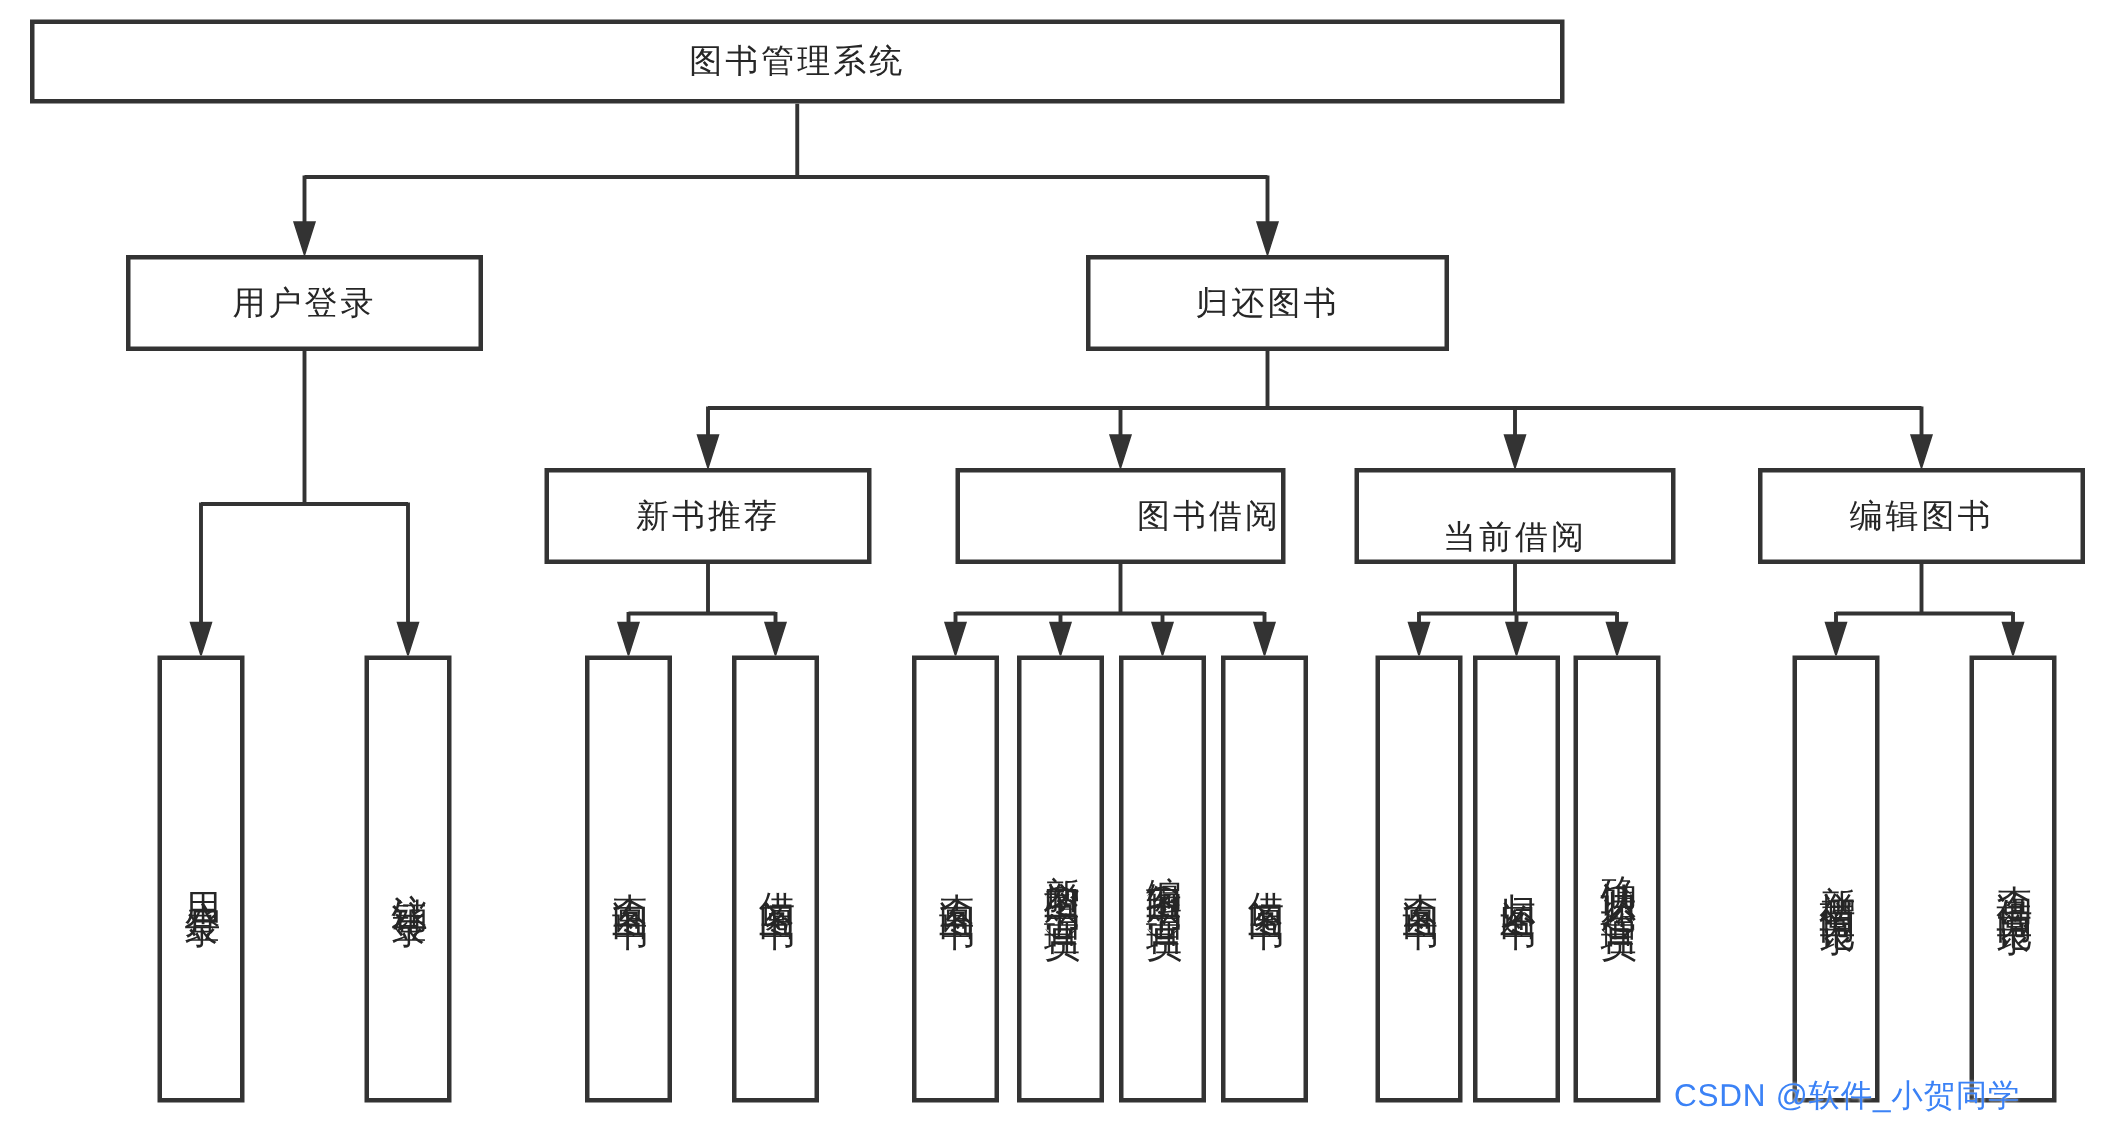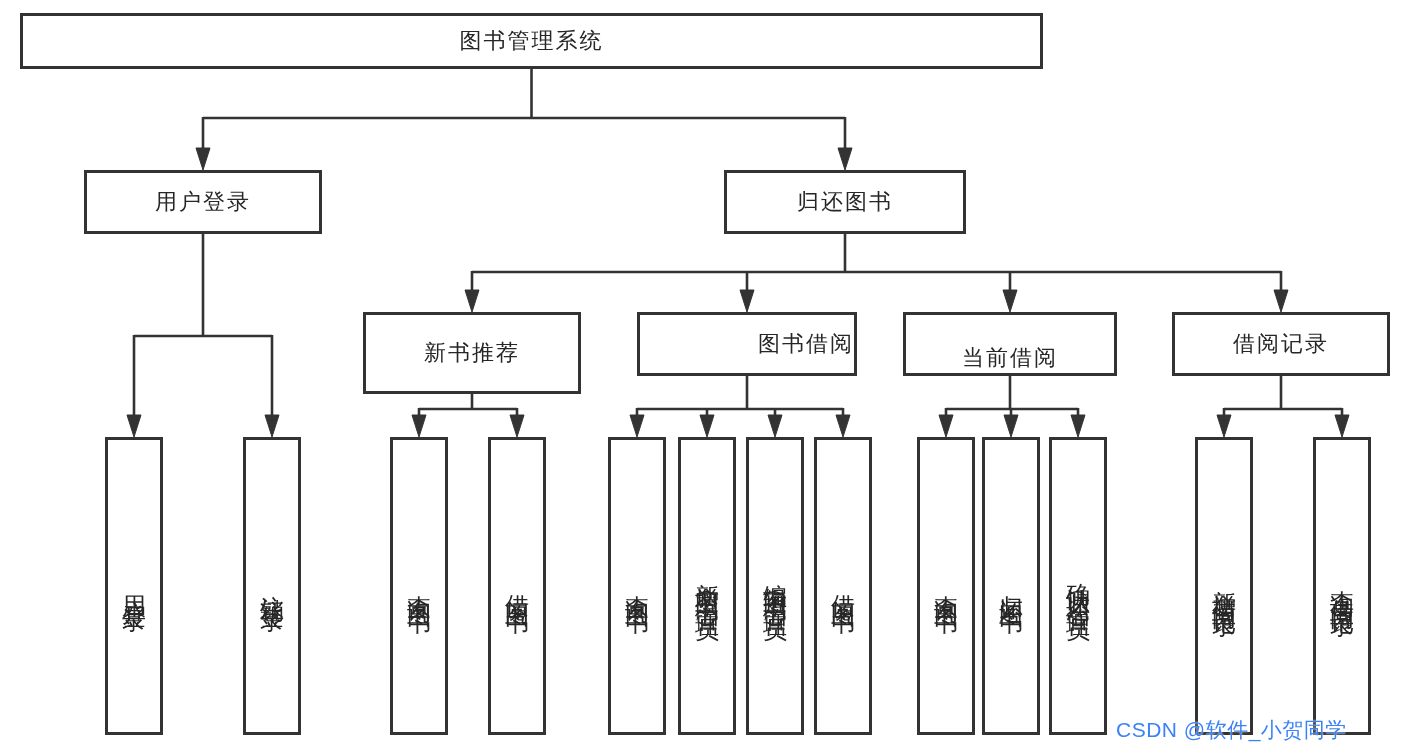--- a/index.html
+++ b/index.html
@@ -135,31 +135,31 @@
     <span class="h-label">图书管理系统</span>
   </div>
 
   <div class="box" style="left:84px; top:170px; width:238px; height:64px;">
     <span class="h-label">用户登录</span>
   </div>
   <div class="box" style="left:724px; top:170px; width:242px; height:64px;">
     <span class="h-label">归还图书</span>
   </div>
 
-  <div class="box" style="left:363px; top:312px; width:218px; height:82px;">
+  <div class="box" style="left:363px; top:312px; width:218px; height:64px;">
     <span class="h-label">新书推荐</span>
   </div>
   <div class="box" style="left:637px; top:312px; width:220px; height:64px;justify-content:flex-end;">
     <span class="h-label">图书借阅</span>
   </div>
   <div class="box" style="left:903px; top:312px; width:214px; height:64px;align-items:flex-end;">
     <span class="h-label">当前借阅</span>
   </div>
   <div class="box" style="left:1172px; top:312px; width:218px; height:64px;">
-    <span class="h-label">借阅记录</span>
+    <span class="h-label">编辑图书</span>
   </div>
 
   <div class="box leaf" style="left:105px; top:437px; width:58px; height:298px;">
     <span class="v-label">用户登录</span>
   </div>
   <div class="box leaf" style="left:243px; top:437px; width:58px; height:298px;">
     <span class="v-label">注销登录</span>
   </div>
 
   <div class="box leaf" style="left:390px; top:437px; width:58px; height:298px;">

